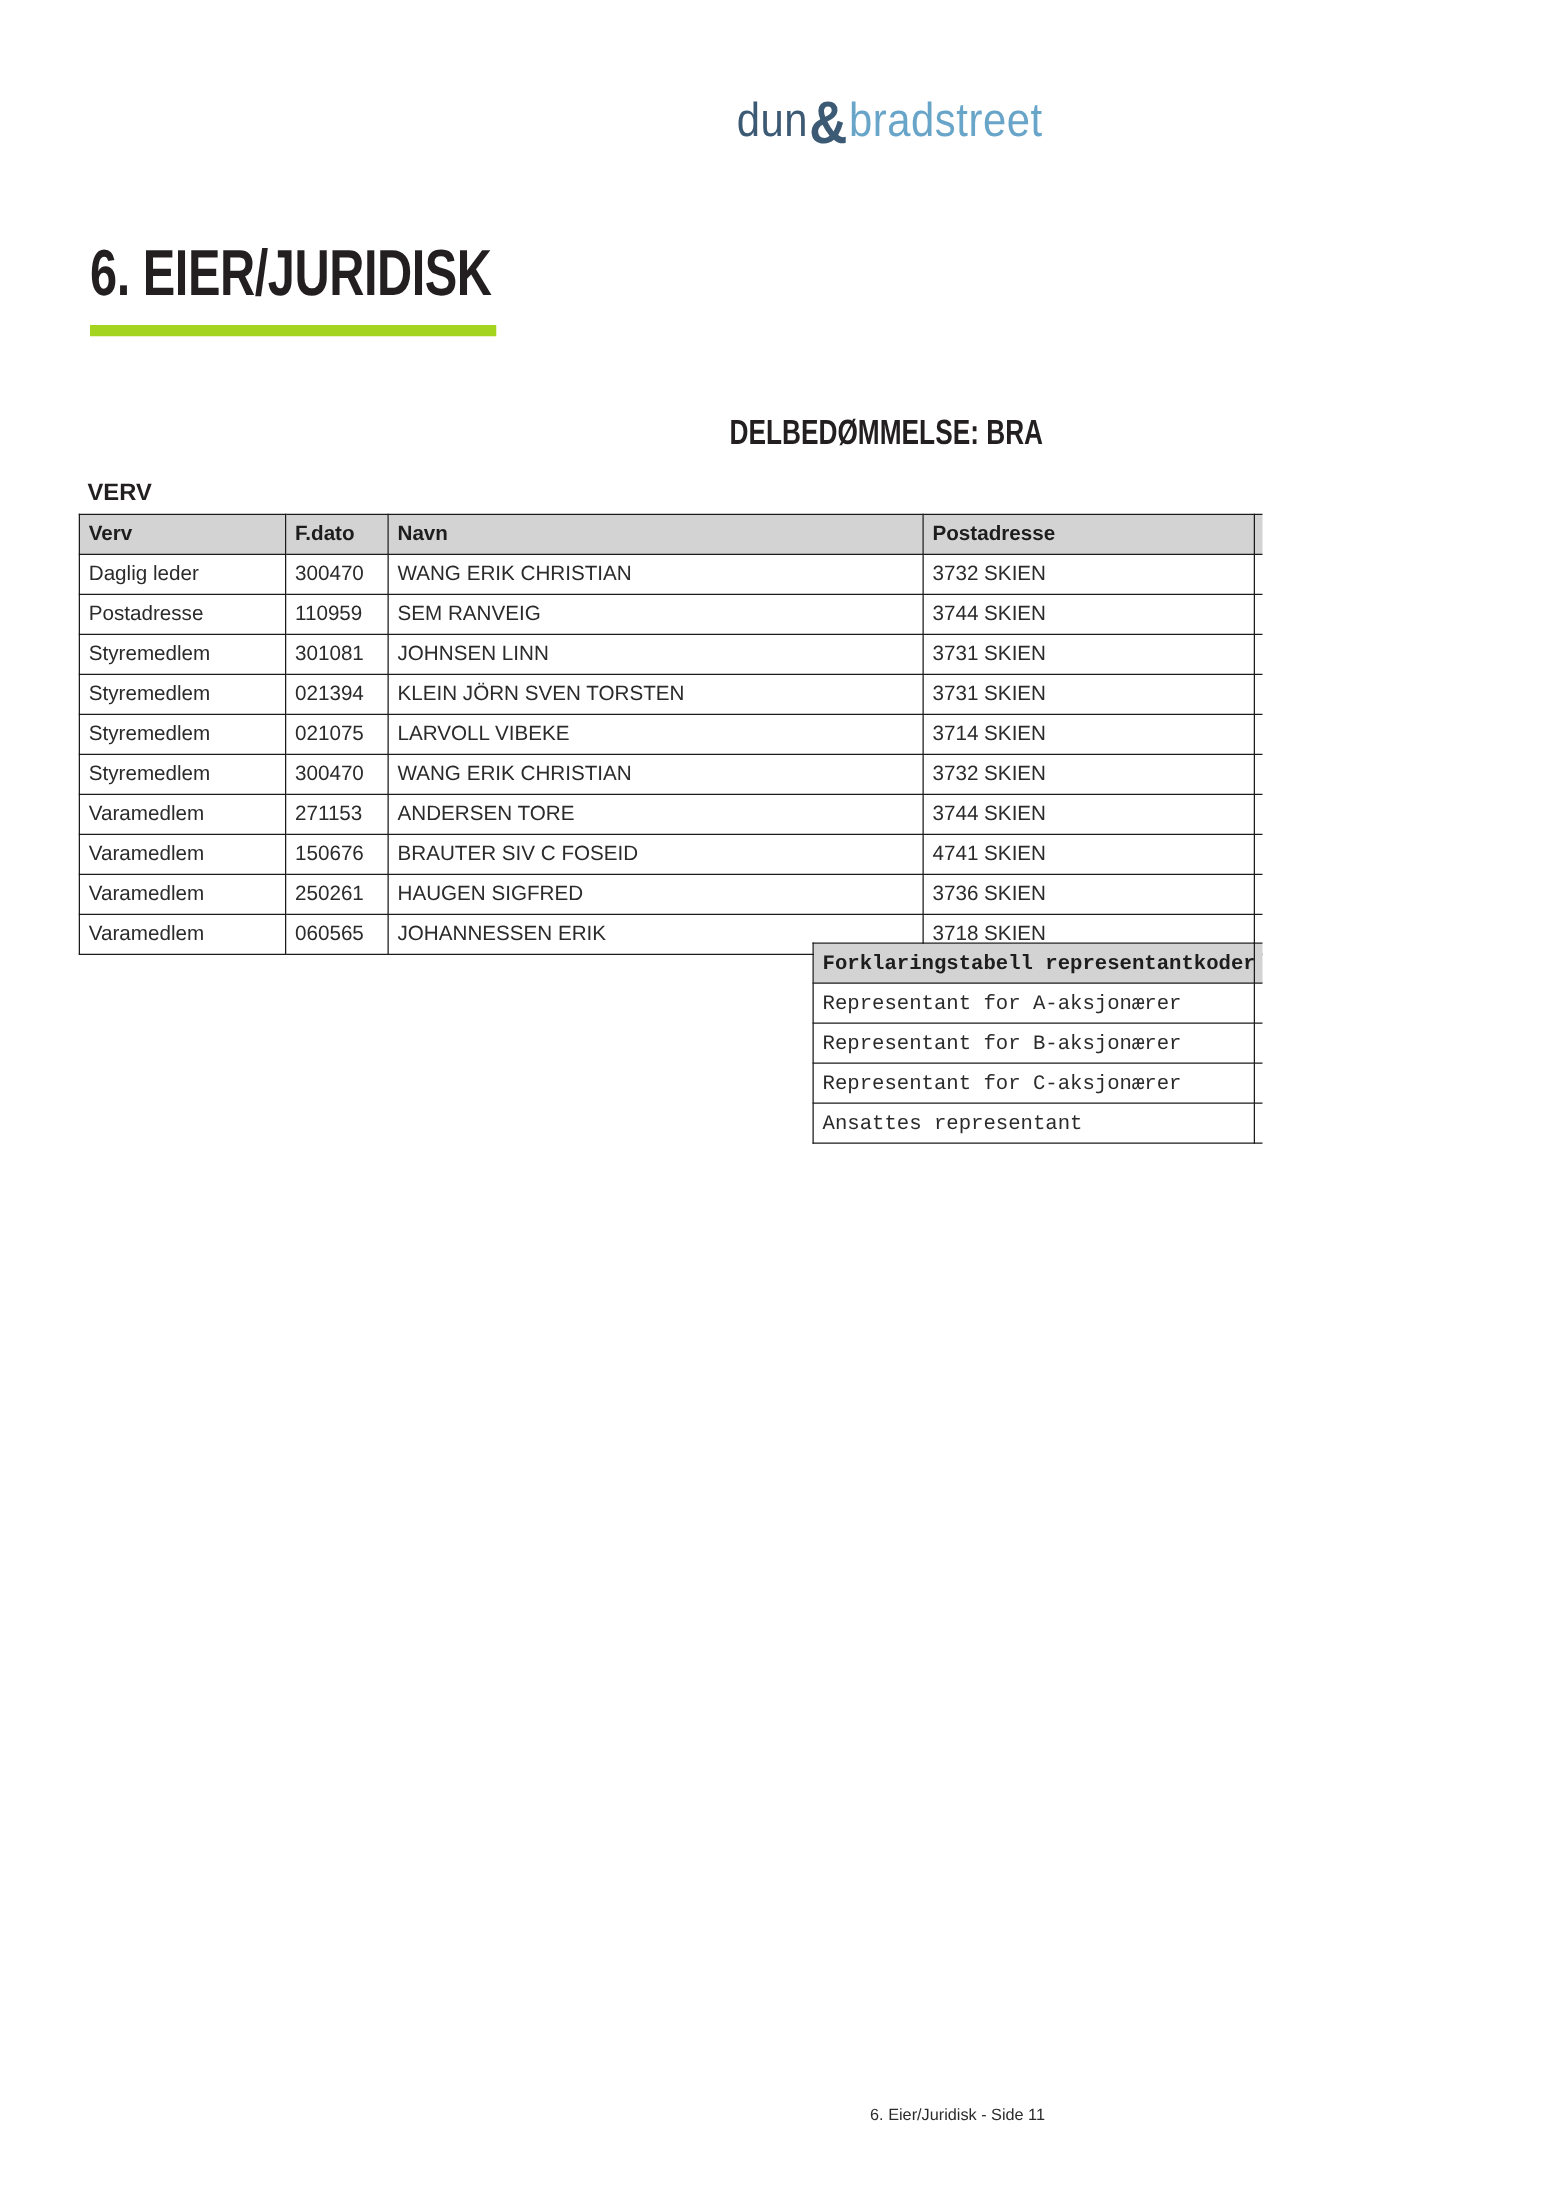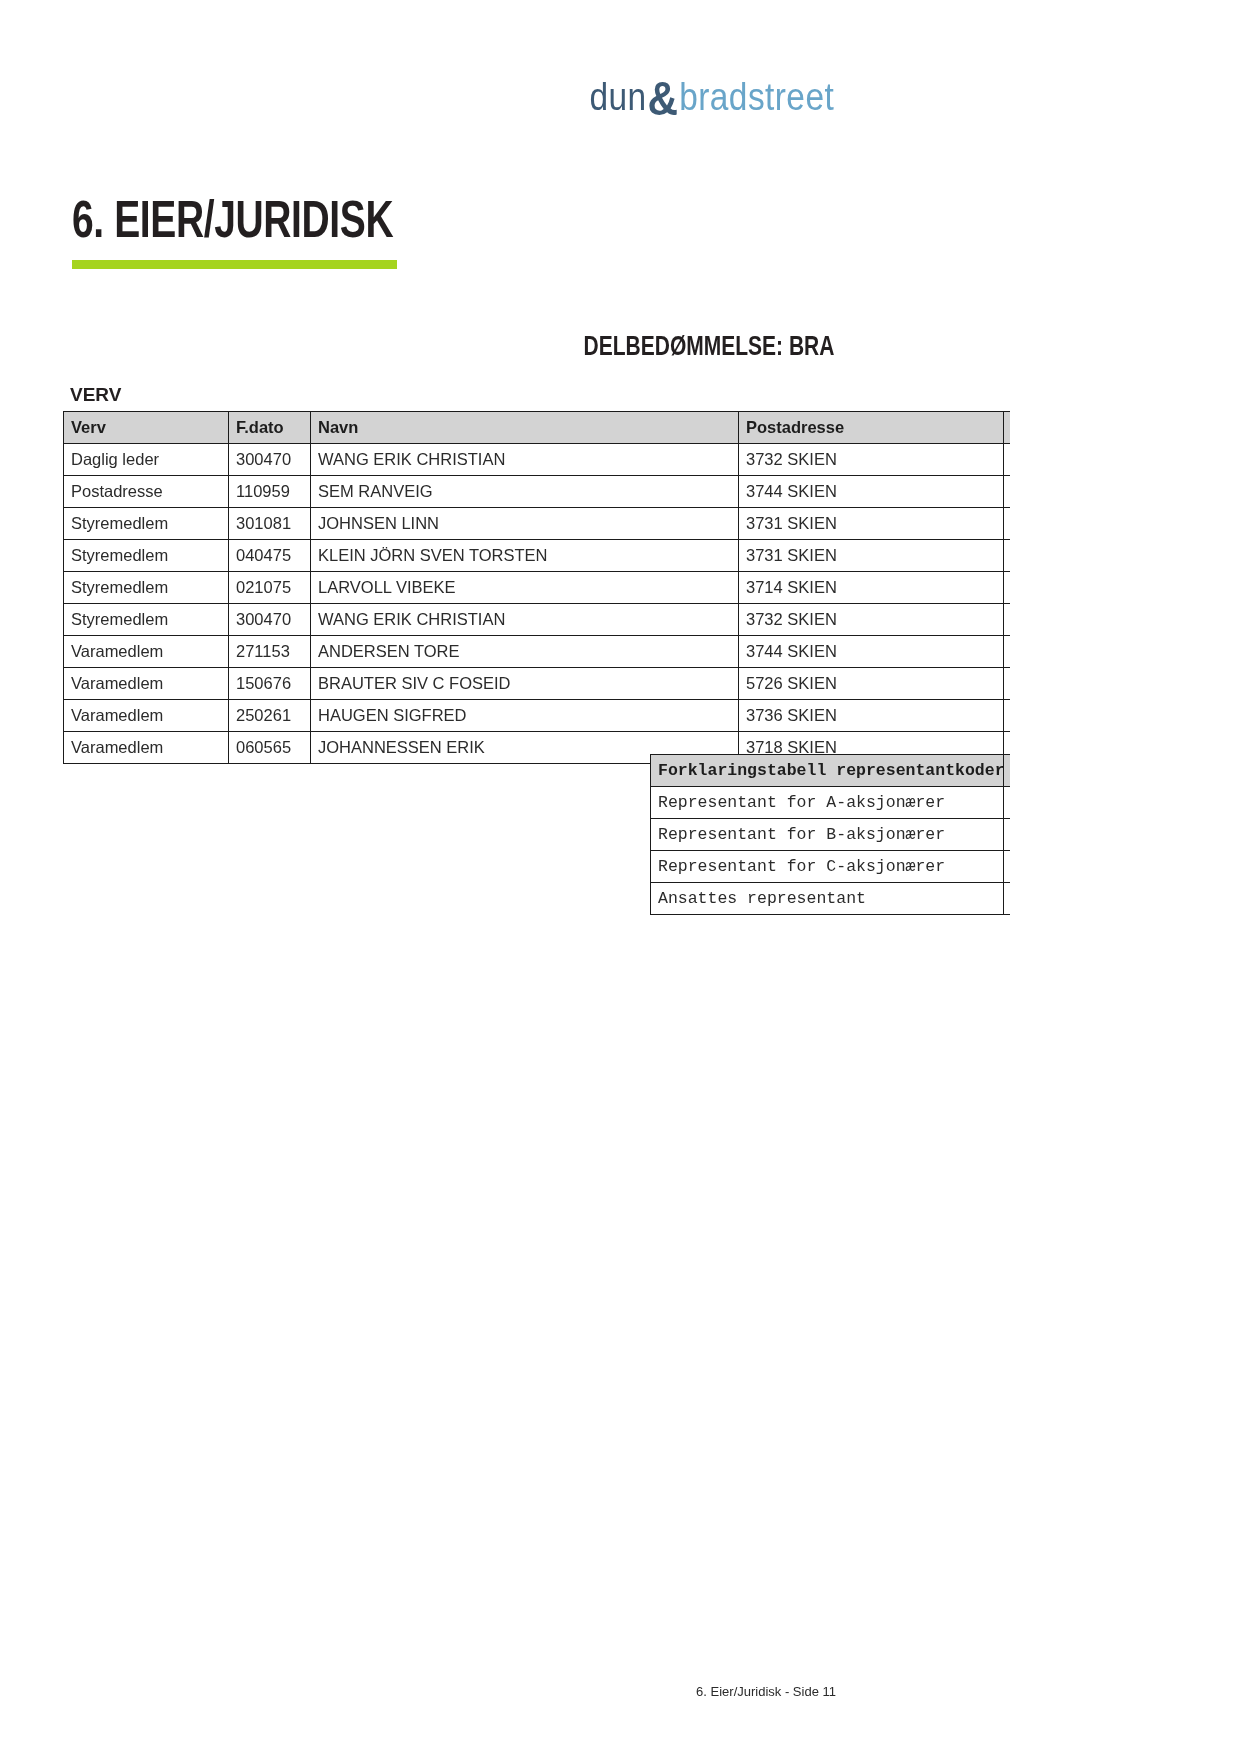--- a/index.html
+++ b/index.html
@@ -139,21 +139,21 @@
       </tr>
       <tr>
         <td>Styremedlem</td>
         <td>301081</td>
         <td>JOHNSEN LINN</td>
         <td>3731 SKIEN</td>
         <td></td>
       </tr>
       <tr>
         <td>Styremedlem</td>
-        <td>040475</td>
+        <td>021394</td>
         <td>KLEIN JÖRN SVEN TORSTEN</td>
         <td>3731 SKIEN</td>
         <td></td>
       </tr>
       <tr>
         <td>Styremedlem</td>
         <td>021075</td>
         <td>LARVOLL VIBEKE</td>
         <td>3714 SKIEN</td>
         <td></td>
@@ -169,21 +169,21 @@
         <td>Varamedlem</td>
         <td>271153</td>
         <td>ANDERSEN TORE</td>
         <td>3744 SKIEN</td>
         <td></td>
       </tr>
       <tr>
         <td>Varamedlem</td>
         <td>150676</td>
         <td>BRAUTER SIV C FOSEID</td>
-        <td>5726 SKIEN</td>
+        <td>4741 SKIEN</td>
         <td></td>
       </tr>
       <tr>
         <td>Varamedlem</td>
         <td>250261</td>
         <td>HAUGEN SIGFRED</td>
         <td>3736 SKIEN</td>
         <td></td>
       </tr>
       <tr>

